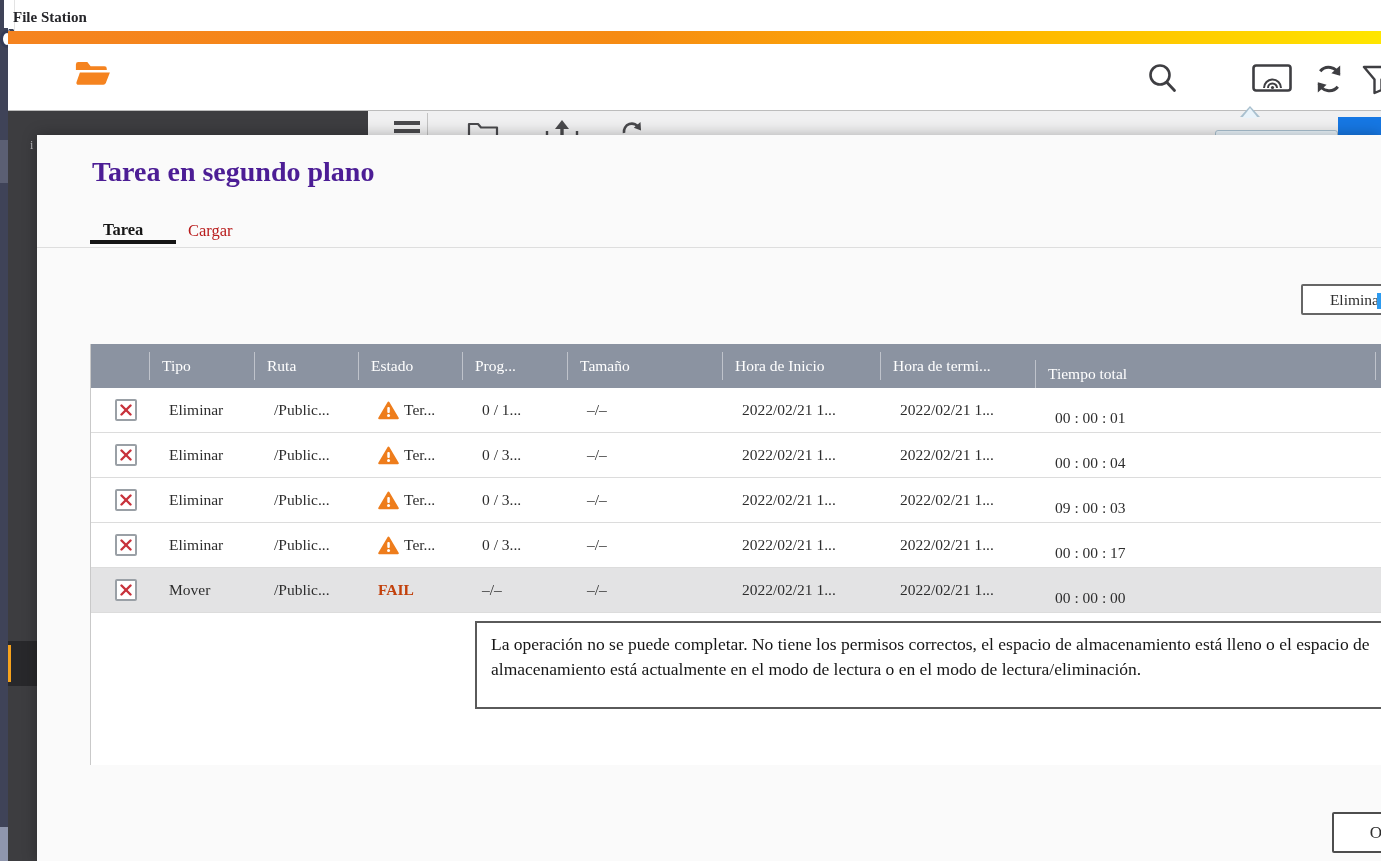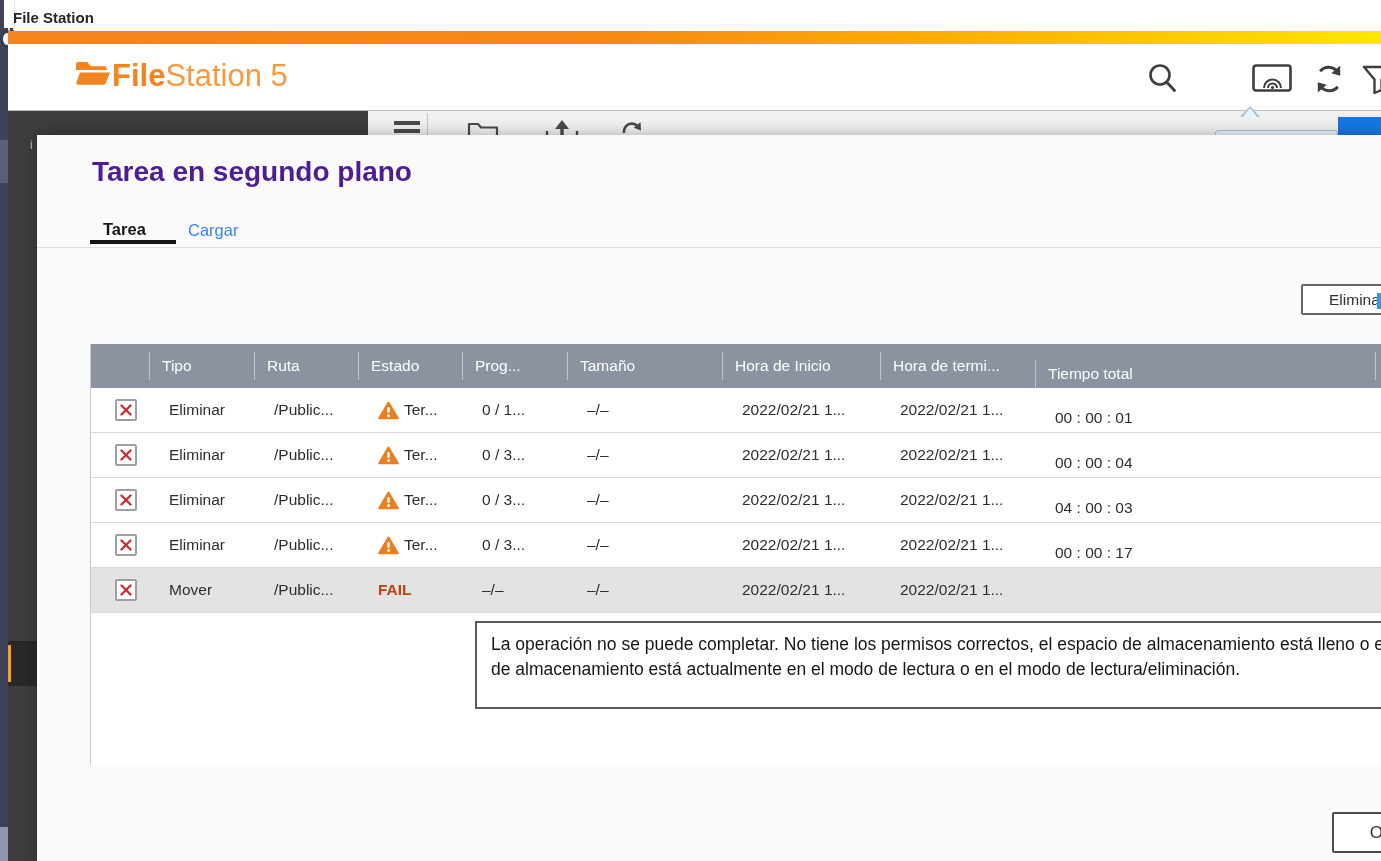--- a/index.html
+++ b/index.html
@@ -1,17 +1,17 @@
 <!DOCTYPE html>
 <html><head>
 <meta charset="utf-8">
 <style>
   html,body{margin:0;padding:0;background:#fff;}
   #screen{position:relative;width:1381px;height:861px;overflow:hidden;
-          font-family:Liberation Sans, sans-serif;background:#fff;color:#222;}
+          font-family:Liberation Serif, serif;background:#fff;color:#222;}
   .abs{position:absolute;}
 
   
   .navy-strip{left:0;top:0;width:8px;height:861px;background:#3f4358;}
   .navy-light{left:0;top:140px;width:8px;height:43px;background:#5b5f73;}
   .navy-bottom{left:0;top:827px;width:8px;height:34px;background:#8f96ad;}
   .navy-mask{left:4px;top:0;width:10px;height:28px;background:#fff;}
   .bg-ring{left:0;top:30px;width:8px;height:12px;border:3px solid #343b55;border-radius:50%;background:#fff;}
   .bg-word{top:20px;font-size:26px;font-weight:bold;letter-spacing:-1px;line-height:1;}
   .bg-word.dark{left:8px;color:#3a4156;}
@@ -43,21 +43,21 @@
   .tt-arrow-o{left:1240px;top:106px;width:0;height:0;border-left:10px solid transparent;
     border-right:10px solid transparent;border-bottom:11px solid #a9c0cf;}
   .tt-arrow-i{left:1242px;top:108px;width:0;height:0;border-left:8px solid transparent;
     border-right:8px solid transparent;border-bottom:10px solid #e9f3fa;}
   .blue-frag{left:1338px;top:117px;width:43px;height:20px;background:#1677e3;}
 
   
   .dialog{left:37px;top:135px;width:1344px;height:726px;background:#fafafa;
     box-shadow:0 0 14px rgba(0,0,0,.30);overflow:hidden;}
   .dlg-title{left:55px;top:21px;font-size:28px;font-weight:bold;color:#4c1d95;}
-  .tab{font-size:16.5px;color:#3b82f6;cursor:pointer;}
+  .tab{font-size:16.5px;color:#b91c1c;cursor:pointer;}
   .tab.active{font-weight:bold;color:#161616;text-align:right;}
   .tab-underline{left:53px;top:105px;width:86px;height:4px;background:#151515;}
   .dlg-divider{left:0;top:112px;width:1344px;height:1px;background:#dedede;}
   .btn{background:#fff;border:2px solid #666;border-radius:2px;box-sizing:border-box;
     text-align:center;color:#2f2f2f;cursor:pointer;}
   .btn-del{left:1264px;top:149px;width:112px;height:31px;font-size:15.5px;line-height:27px;}
   .blue-sliver{left:1340px;top:158px;width:4px;height:16px;background:#2d9bf0;}
   .btn-ok{left:1295px;top:677px;width:100px;height:41px;font-size:17px;line-height:37px;border-color:#4d4d4d;}
 
   
@@ -99,23 +99,20 @@
 
   <div class="abs titlebar"></div>
   <span class="abs titlebar-text">File Station</span>
   <div class="abs orange-bar"></div>
 
   <div class="abs fs-header"></div>
   <svg class="abs" style="left:74px;top:57px;" width="38" height="30" viewBox="0 0 40 30">
     <path fill="#f5831f" d="M2 7 a2.5 2.5 0 0 1 2.5-2.5 h9.5 l3.5 4.5 h14.5 a2.5 2.5 0 0 1 2.5 2.5 v1.5 H2 z"></path>
     <path fill="#f5831f" d="M6.2 15.5 h31.6 l-4.3 11.2 a2.8 2.8 0 0 1 -2.6 1.8 H4.6 a2.1 2.1 0 0 1 -2-2.8 z"></path>
   </svg>
-  <div class="abs logo-text">
-    <span class="logo-bold">File</span><span class="logo-light">Station 5</span>
-  </div>
   <svg class="abs" style="left:1146px;top:62px;" width="34" height="34" viewBox="0 0 34 34">
     <circle cx="14" cy="13" r="9.5" stroke="#3e3e42" stroke-width="2.6" fill="none"></circle>
     <line x1="21" y1="20.5" x2="28.5" y2="28.5" stroke="#3e3e42" stroke-width="2.8" stroke-linecap="round"></line>
   </svg>
   <svg class="abs" style="left:1252px;top:64px;" width="40" height="30" viewBox="0 0 40 30">
     <rect x="1.5" y="1.5" width="37" height="25" rx="2.5" stroke="#3e3e42" stroke-width="2.6" fill="none"></rect>
     <path d="M12 24 a8.5 8.5 0 0 1 17 0" stroke="#3e3e42" stroke-width="2" fill="none"></path>
     <path d="M16 24 a4.5 4.5 0 0 1 9 0" stroke="#3e3e42" stroke-width="2" fill="none"></path>
     <circle cx="20.5" cy="23.5" r="1.6" fill="#3e3e42"></circle>
   </svg>
@@ -254,21 +251,21 @@
               <path d="M10.5 1.5 L19.8 17.2 H1.2 Z" fill="#ee7d1c" stroke="#ee7d1c" stroke-width="2" stroke-linejoin="round"></path>
               <rect x="9.3" y="6" width="2.5" height="6" rx="1.1" fill="#fff"></rect>
               <circle cx="10.55" cy="14.5" r="1.5" fill="#fff"></circle>
             </svg>
             <span>Ter...</span>
           </div>
         <div class="td c4">0 / 3...</div>
         <div class="td c5">–/–</div>
         <div class="td c6">2022/02/21 1...</div>
         <div class="td c7">2022/02/21 1...</div>
-        <div class="td c8">04 : 00 : 03</div>
+        <div class="td c8">09 : 00 : 03</div>
         <div class="c9"></div>
       </div>
 
       <div class="trow">
         <div class="c0">
             <div class="cancel-box">
               <svg width="12" height="12" viewBox="0 0 12 12">
                 <line x1="1.5" y1="1.5" x2="10.5" y2="10.5" stroke="#c8323b" stroke-width="2.4" stroke-linecap="round"></line>
                 <line x1="10.5" y1="1.5" x2="1.5" y2="10.5" stroke="#c8323b" stroke-width="2.4" stroke-linecap="round"></line>
               </svg>
@@ -301,20 +298,21 @@
               </svg>
             </div>
           </div>
         <div class="td c1">Mover</div>
         <div class="td c2">/Public...</div>
         <div class="td c3"><span class="fail">FAIL</span></div>
         <div class="td c4">–/–</div>
         <div class="td c5">–/–</div>
         <div class="td c6">2022/02/21 1...</div>
         <div class="td c7">2022/02/21 1...</div>
+        <div class="td c8">00 : 00 : 00</div>
         <div class="c9"></div>
       </div>
 
       <div class="msg-row">
         <div class="abs msg-box">La operación no se puede completar. No tiene los permisos correctos, el espacio de almacenamiento está lleno o el espacio de almacenamiento está actualmente en el modo de lectura o en el modo de lectura/eliminación.</div>
       </div>
     </div>
 
     <div class="abs btn btn-ok">OK</div>
   </div>

